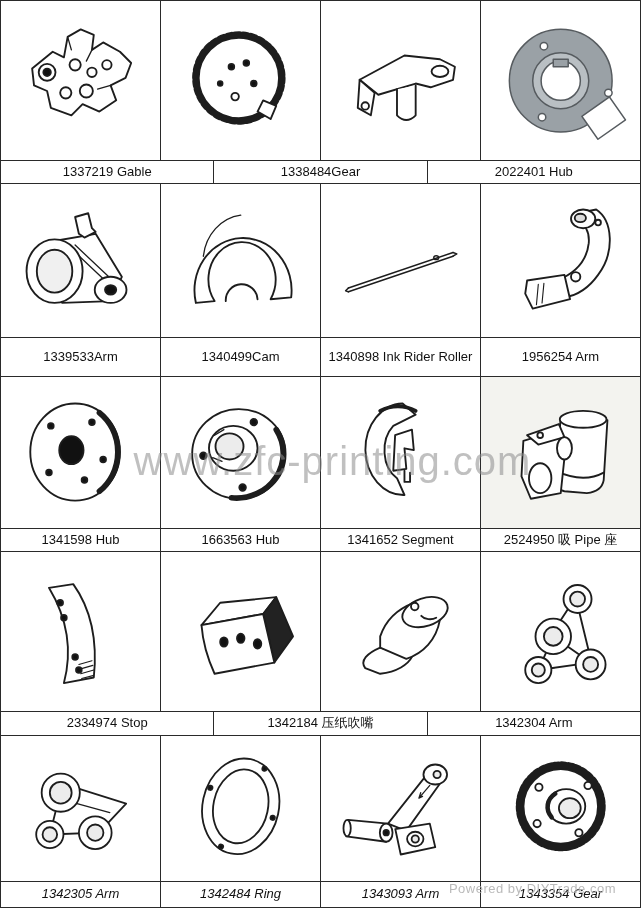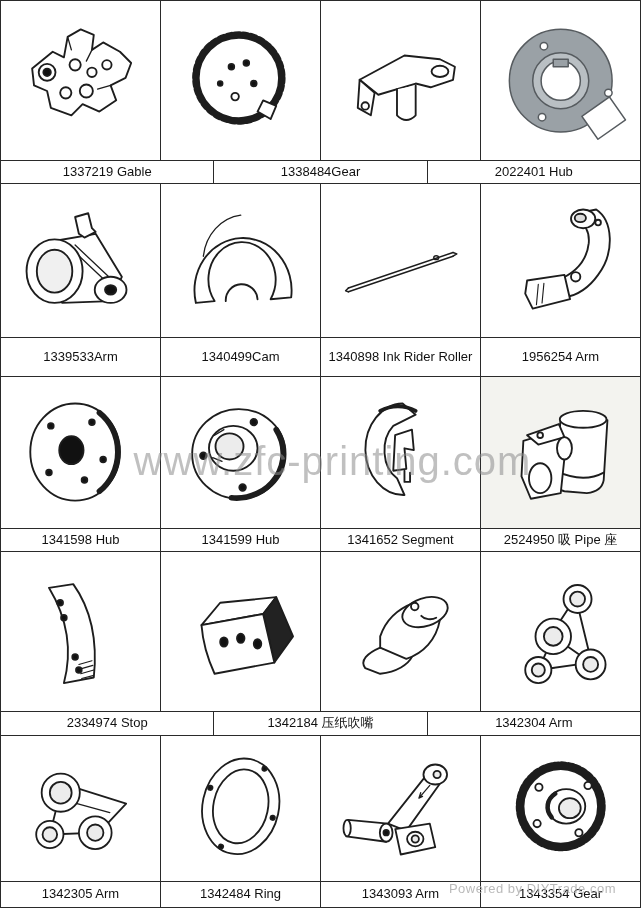--- a/index.html
+++ b/index.html
@@ -9,21 +9,21 @@
   .row{display:flex;width:100%;}
   .cell{flex:1 1 0;box-sizing:border-box;border-right:1px solid #2a2a2a;
         border-bottom:1px solid #2a2a2a;background:#fff;position:relative;
         display:flex;align-items:center;justify-content:center;overflow:hidden;}
   .cell:last-child{border-right:none;}
   .ri1{height:160px}.rl1{height:23px}
   .ri2{height:154px}.rl2{height:39px}
   .ri3{height:152px}.rl3{height:23px}
   .ri4{height:160px}.rl4{height:24px}
   .ri5{height:146px}.rl5{height:25px}
-  .rl5 .cell{border-bottom:none;}
+  .rl5 .cell{border-bottom:none;font-style:italic;}
   .lbl{font-size:13px;color:#111;text-align:left;line-height:1.25;
        padding:1px 3px;}
   .cell svg{width:94%;height:94%;}
   .tint{background:#f3f3ef;}
   .wm-site{position:absolute;top:438px;left:0;right:0;text-align:center;
            transform:translateX(12px);font-size:40px;font-weight:400;
            letter-spacing:1px;color:#8d8d8d;opacity:.55;z-index:6;
            pointer-events:none;white-space:nowrap;}
   .wm-trade{position:absolute;top:880px;right:24px;font-size:13px;
             color:#b3b3b3;opacity:.9;z-index:6;pointer-events:none;
@@ -204,21 +204,21 @@
           <circle cx="58" cy="56" r="3"></circle>
           <ellipse cx="58" cy="102" rx="12" ry="16"></ellipse>
           <ellipse cx="84" cy="70" rx="8" ry="12"></ellipse>
         </g>
       </svg>
     </div>
   </div>
 
   <div class="row rl3">
     <div class="cell lbl">1341598 Hub</div>
-    <div class="cell lbl">1341599 Hub</div>
+    <div class="cell lbl">1663563 Hub</div>
     <div class="cell lbl">1341652 Segment</div>
     <div class="cell lbl">2524950 吸 Pipe 座</div>
   </div>
 
   <div class="row ri4">
     <div class="cell">
       <svg viewBox="0 0 160 150">
         <g stroke="#1d1d1d" stroke-width="2" fill="#fff">
           <path d="M46 28 L72 24 C92 52 98 86 94 124 L62 130 C72 92 64 58 46 28 Z"></path>
           <circle cx="58" cy="44" r="3" fill="#111"></circle>

